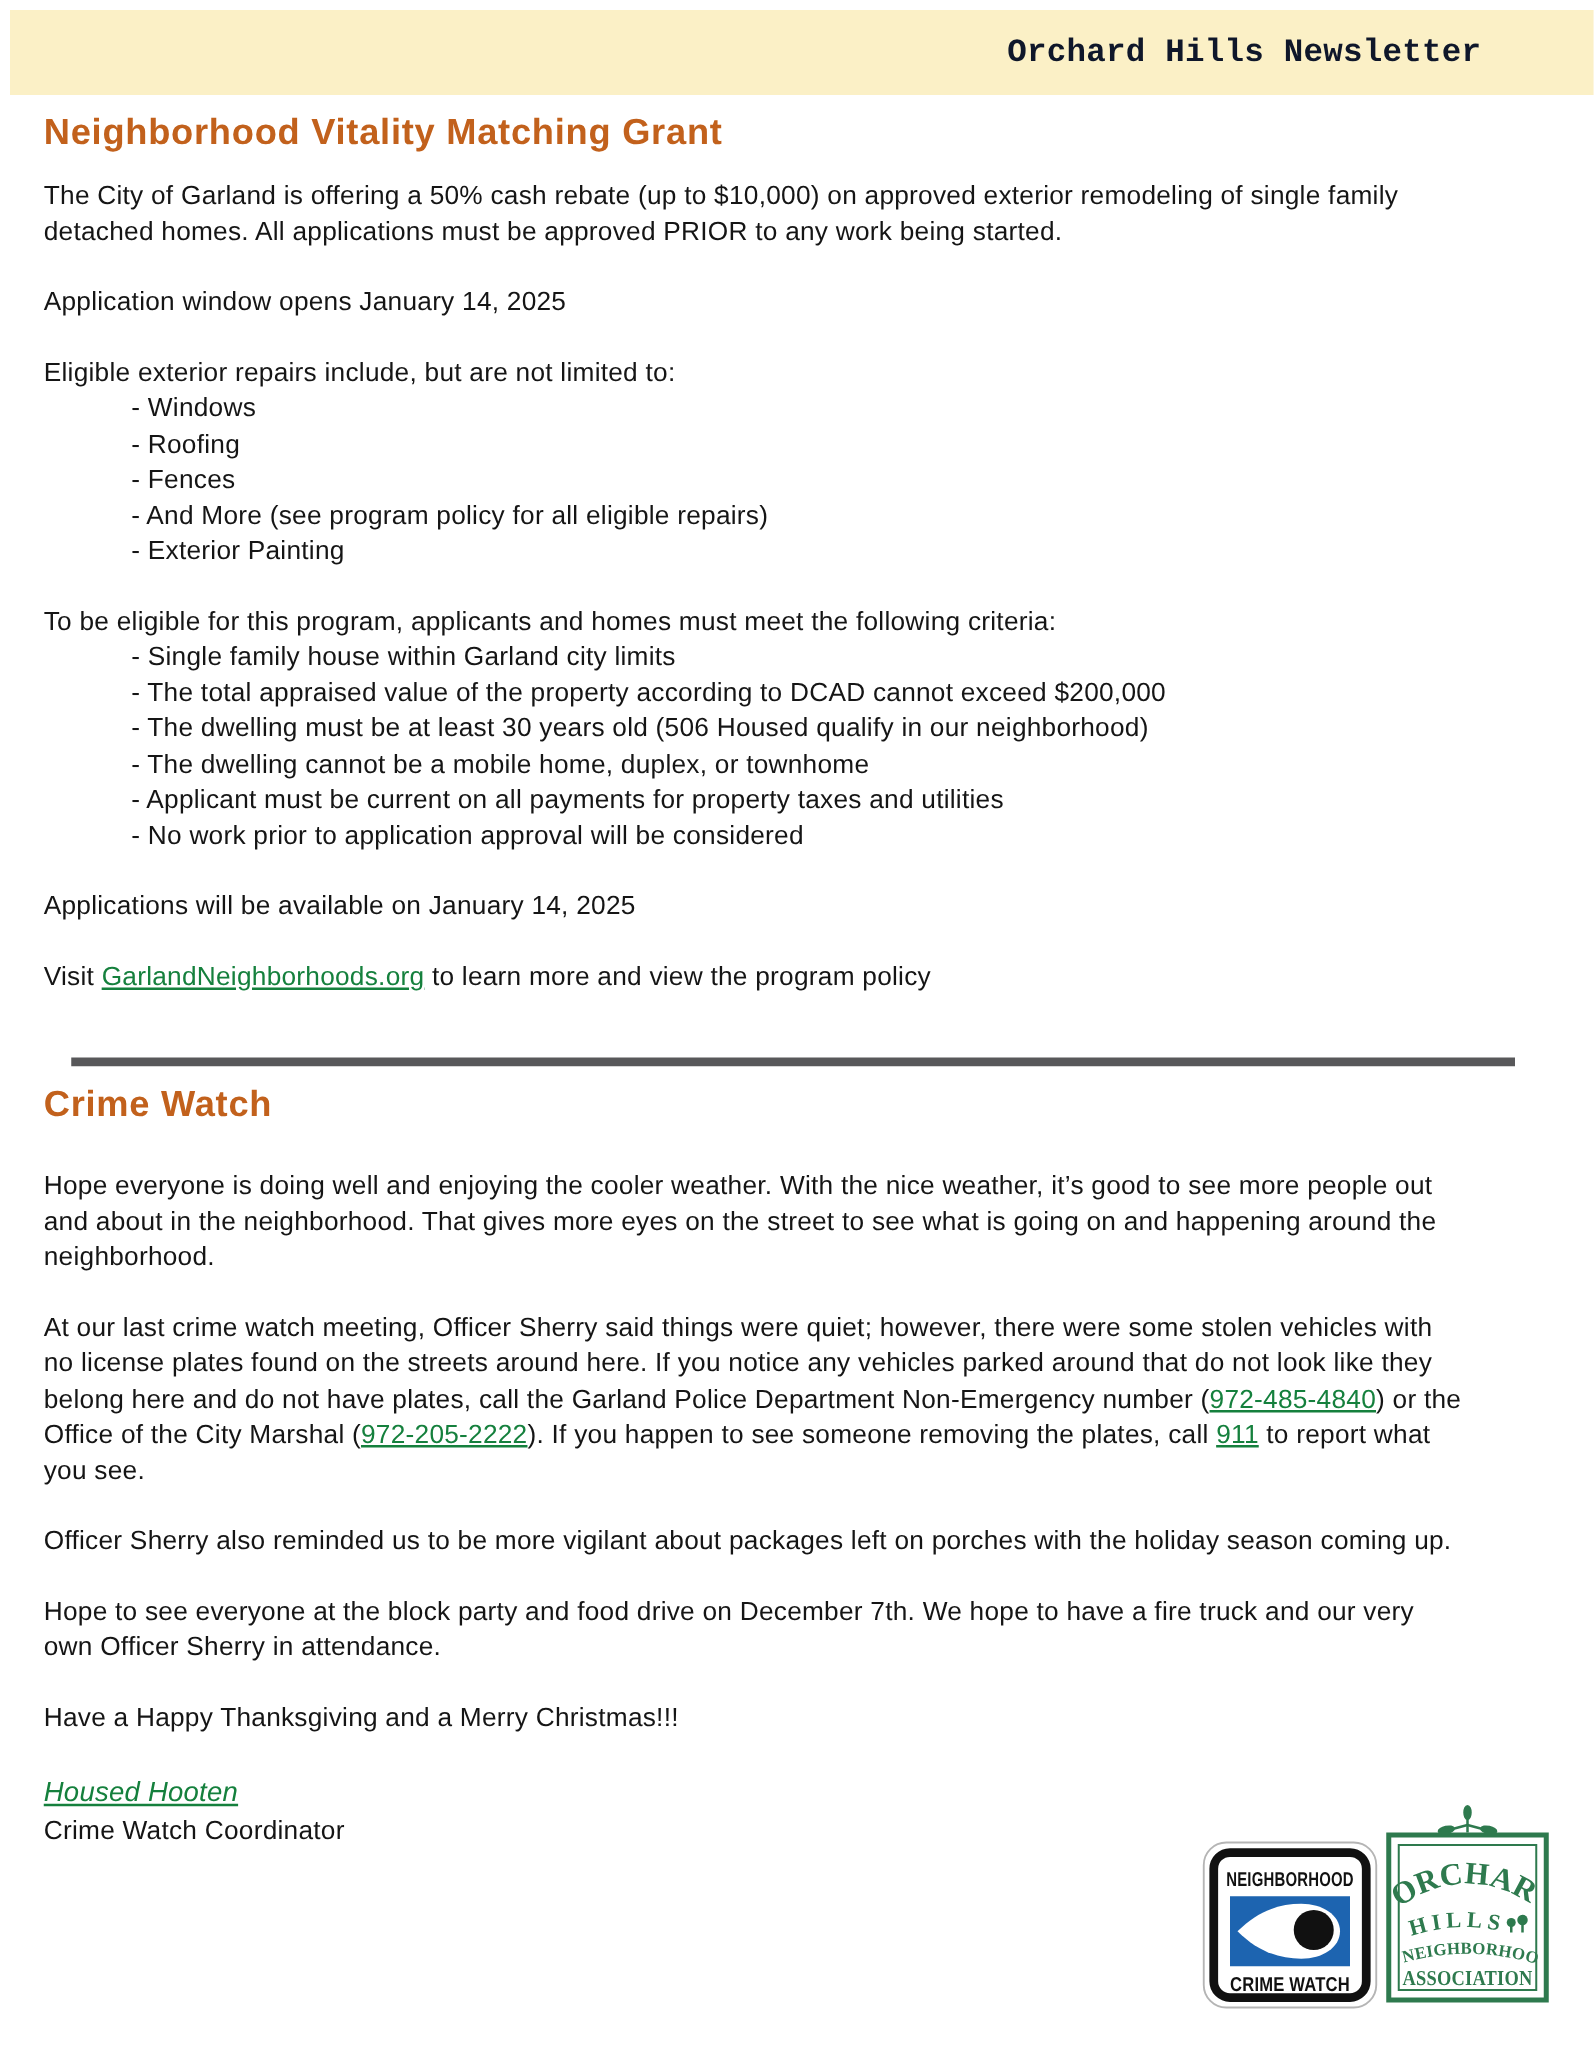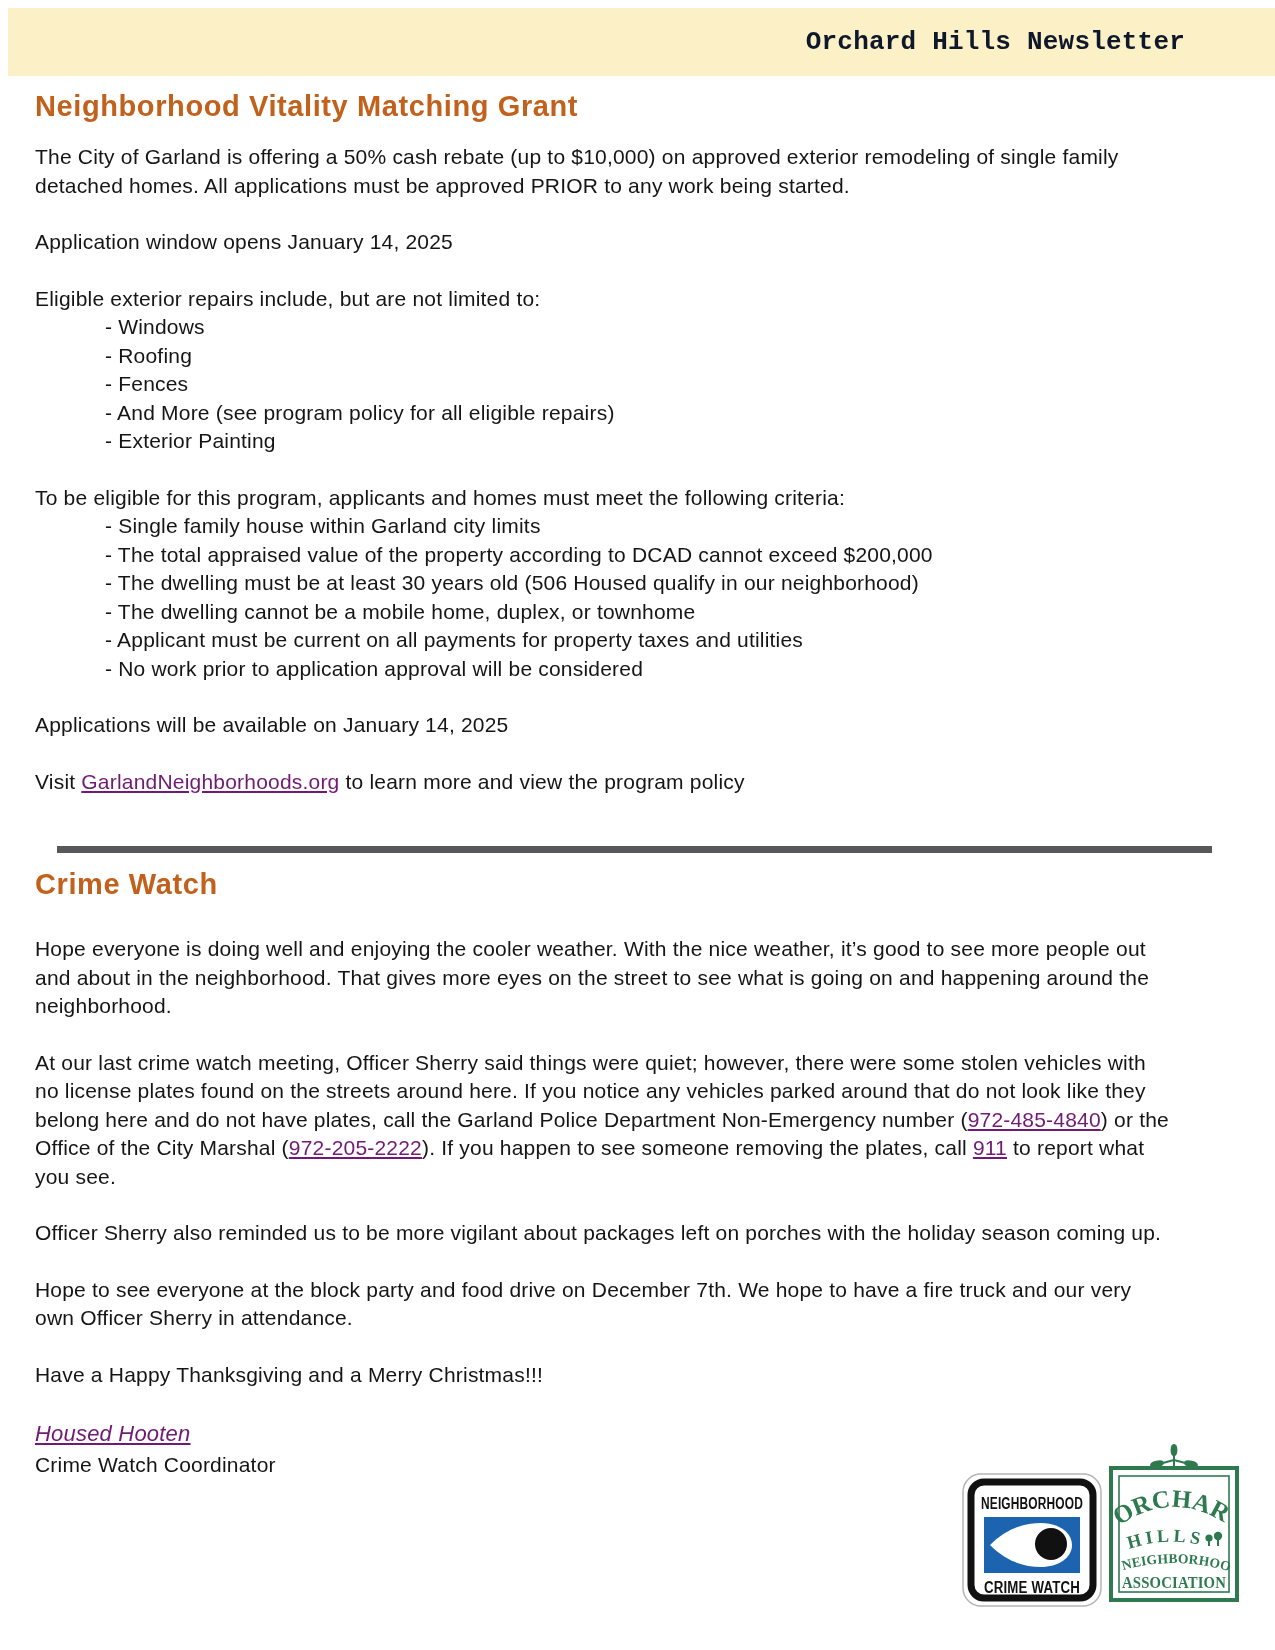--- a/index.html
+++ b/index.html
@@ -17,21 +17,21 @@
   .content { padding-left:35px; padding-right:101px; }
   .section-heading {
     color:#C2611C; font-size:29px; font-weight:bold;
     margin:14px 0 0 0; letter-spacing:0.6px;
   }
   .para { font-size:21px; line-height:28.5px; margin:28px 0 0 0; }
   .para.tight { margin-top:20px; }
   .para.first-after-rule { margin-top:34px; }
   .list { padding-left:70px; margin:0; }
   .list .li { font-size:21px; line-height:28.5px; }
-  a, .inline-link { color:#701a75; cursor:pointer; }
+  a, .inline-link { color:#15803d; cursor:pointer; }
   .divider { width:1155px; height:7px; background:#58585A; margin:50px 0 0 57px; }
   .signature { margin-top:32px; }
   .signature-name { font-size:22px; font-style:italic; display:inline-block; }
   .signature-title { font-size:21px; line-height:28.5px; margin-top:4px; }
   .logos {
     position:absolute; right:30px; bottom:42px;
     display:flex; align-items:flex-end; 
   }
   .logo-svg { display:block; }
 </style>

